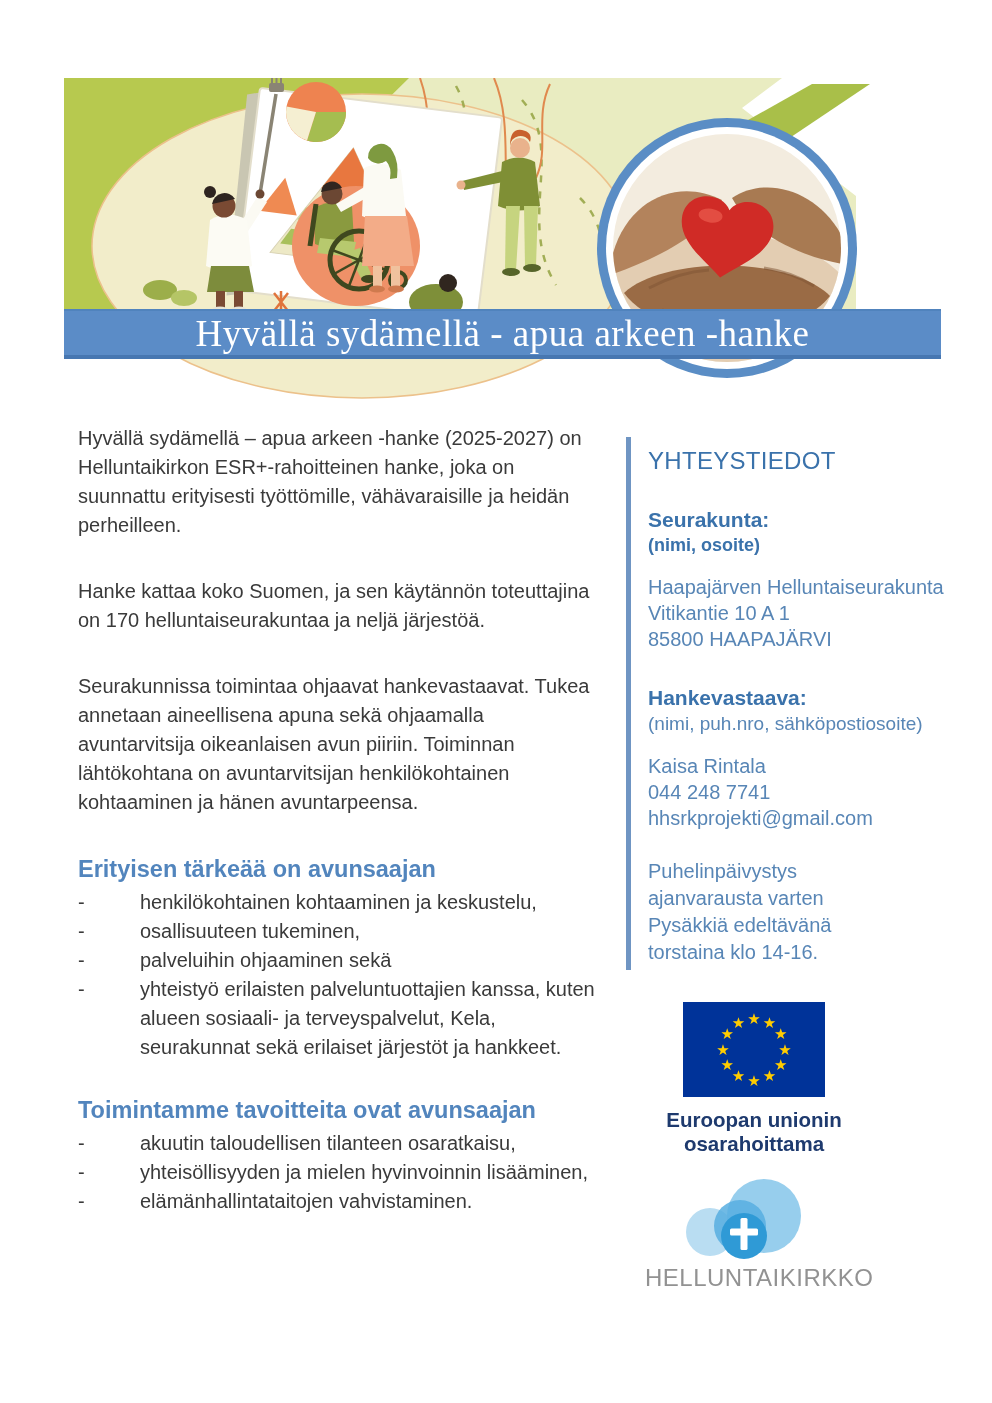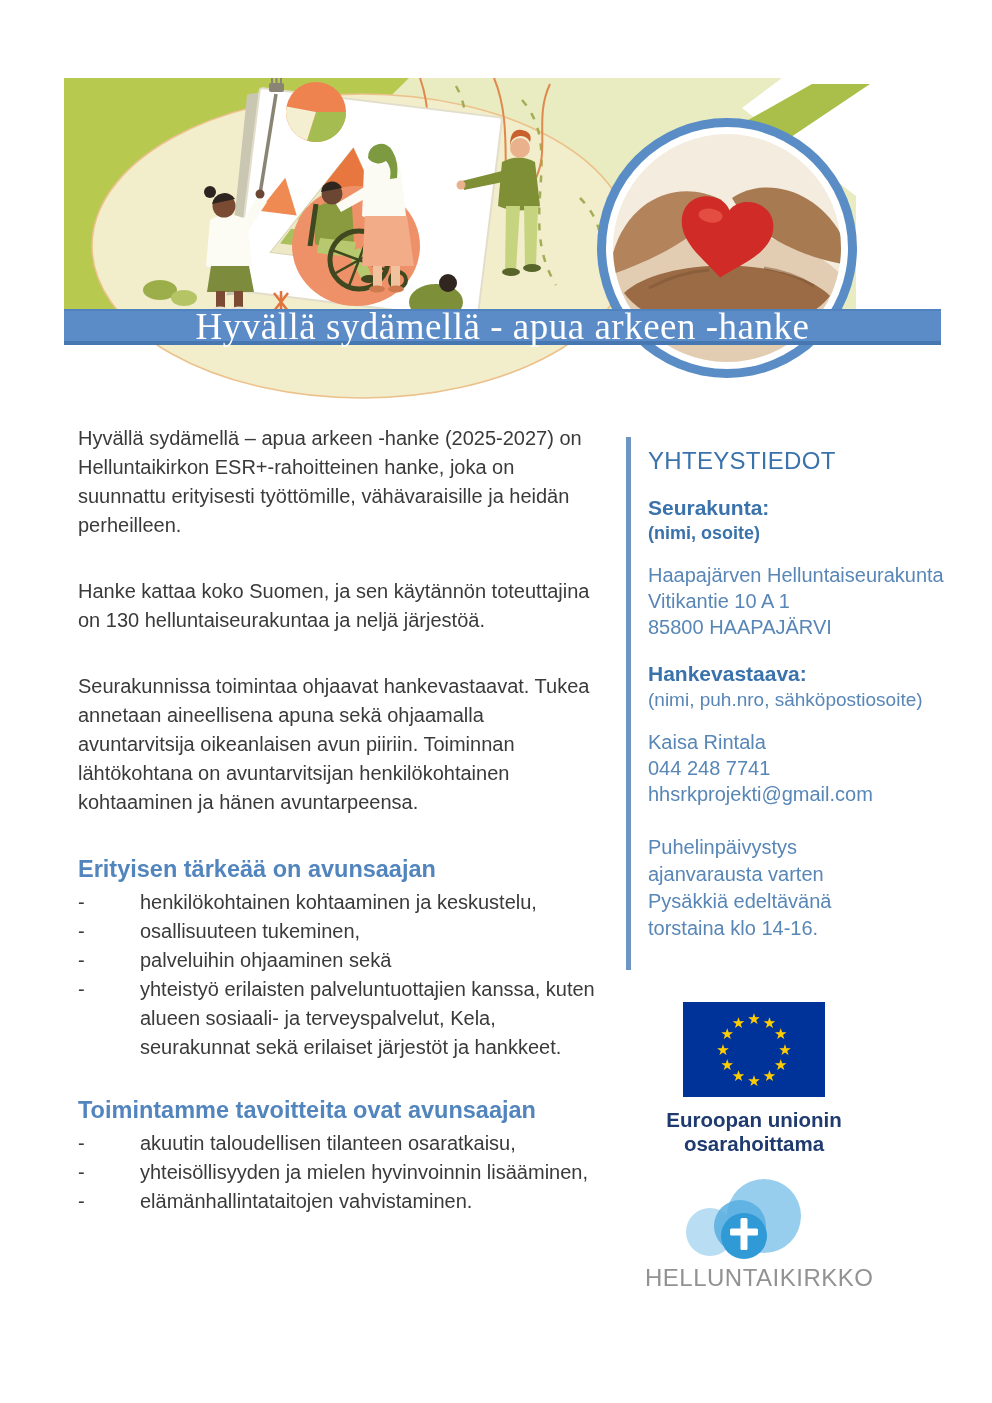--- a/index.html
+++ b/index.html
@@ -1,41 +1,41 @@
 <!DOCTYPE html>
 <html><head>
 <meta charset="utf-8">
 <style>
   html,body{margin:0;padding:0;background:#ffffff;}
   .page{position:relative;width:992px;height:1403px;background:#ffffff;overflow:hidden;
         font-family:"Liberation Sans",sans-serif;}
 
   
   .hero{position:absolute;left:64px;top:78px;z-index:1;}
-  .banner{position:absolute;left:64px;top:309px;width:877px;height:36px;box-sizing:border-box;
+  .banner{position:absolute;left:64px;top:309px;width:877px;height:50px;box-sizing:border-box;
           background:#5b8cc7;border-top:2px solid #5083bd;border-bottom:4px solid #4777b1;
           display:flex;align-items:center;justify-content:center;z-index:3;}
   .banner-title{font-family:"Liberation Serif",serif;font-size:37px;color:#ffffff;letter-spacing:.5px;}
 
   
   .left-col{position:absolute;left:78px;top:424px;width:528px;color:#3a3a3a;
             font-size:20px;line-height:29px;z-index:2;}
   .para{margin:0 0 37px 0;}
   .section{margin-top:33px;}
   .section-h{margin:0 0 4px 0;font-size:23.5px;line-height:30px;color:#5285bd;font-weight:bold;}
   .bullet{display:flex;}
   .bullet .dash{width:62px;flex:none;}
   .bullet .btext{flex:1;}
 
   
   .divider{position:absolute;left:626px;top:437px;width:5px;height:533px;background:#6f95c3;z-index:2;}
   .sidebar{position:absolute;left:648px;top:448px;width:310px;color:#5886b6;
            font-size:20px;line-height:26px;z-index:2;}
   .sb-title{font-size:24px;font-weight:normal;color:#3a72ab;letter-spacing:.3px;}
-  .sb-group{margin-top:20px;}
+  .sb-group{margin-top:32px;}
   .sb-h{font-size:21px;font-weight:bold;color:#3a72ab;line-height:27px;}
   .sb-sub-bold{font-size:18px;font-weight:bold;color:#3a72ab;line-height:24px;}
   .sb-sub{font-size:19px;line-height:25px;}
   .sb-lines{margin-top:17px;}
   .sb-note{margin-top:27px;line-height:27px;}
 
   
   .eu-flag{position:absolute;left:683px;top:1002px;z-index:2;}
   .eu-caption{position:absolute;left:640px;top:1108px;width:228px;text-align:center;
               color:#1e3a6e;font-weight:bold;font-size:20.5px;line-height:24px;z-index:2;}
@@ -182,21 +182,21 @@
       </g>
     </g>
   </svg>
 
   <div class="banner">
     <span class="banner-title">Hyvällä sydämellä - apua arkeen -hanke</span>
   </div>
 
   <div class="left-col">
     <p class="para">Hyvällä sydämellä – apua arkeen -hanke (2025-2027) on Helluntaikirkon ESR+-rahoitteinen hanke, joka on suunnattu erityisesti työttömille, vähävaraisille ja heidän perheilleen.</p>
-    <p class="para">Hanke kattaa koko Suomen, ja sen käytännön toteuttajina on 130 helluntaiseurakuntaa ja neljä järjestöä.</p>
+    <p class="para">Hanke kattaa koko Suomen, ja sen käytännön toteuttajina on 170 helluntaiseurakuntaa ja neljä järjestöä.</p>
     <p class="para">Seurakunnissa toimintaa ohjaavat hankevastaavat. Tukea annetaan aineellisena apuna sekä ohjaamalla avuntarvitsija oikeanlaisen avun piiriin. Toiminnan lähtökohtana on avuntarvitsijan henkilökohtainen kohtaaminen ja hänen avuntarpeensa.</p>
 
     <div class="section">
       <h2 class="section-h">Erityisen tärkeää on avunsaajan</h2>
       <div class="bullet">
         <span class="dash">-</span>
         <span class="btext">henkilökohtainen kohtaaminen ja keskustelu,</span>
       </div>
       <div class="bullet">
         <span class="dash">-</span>

